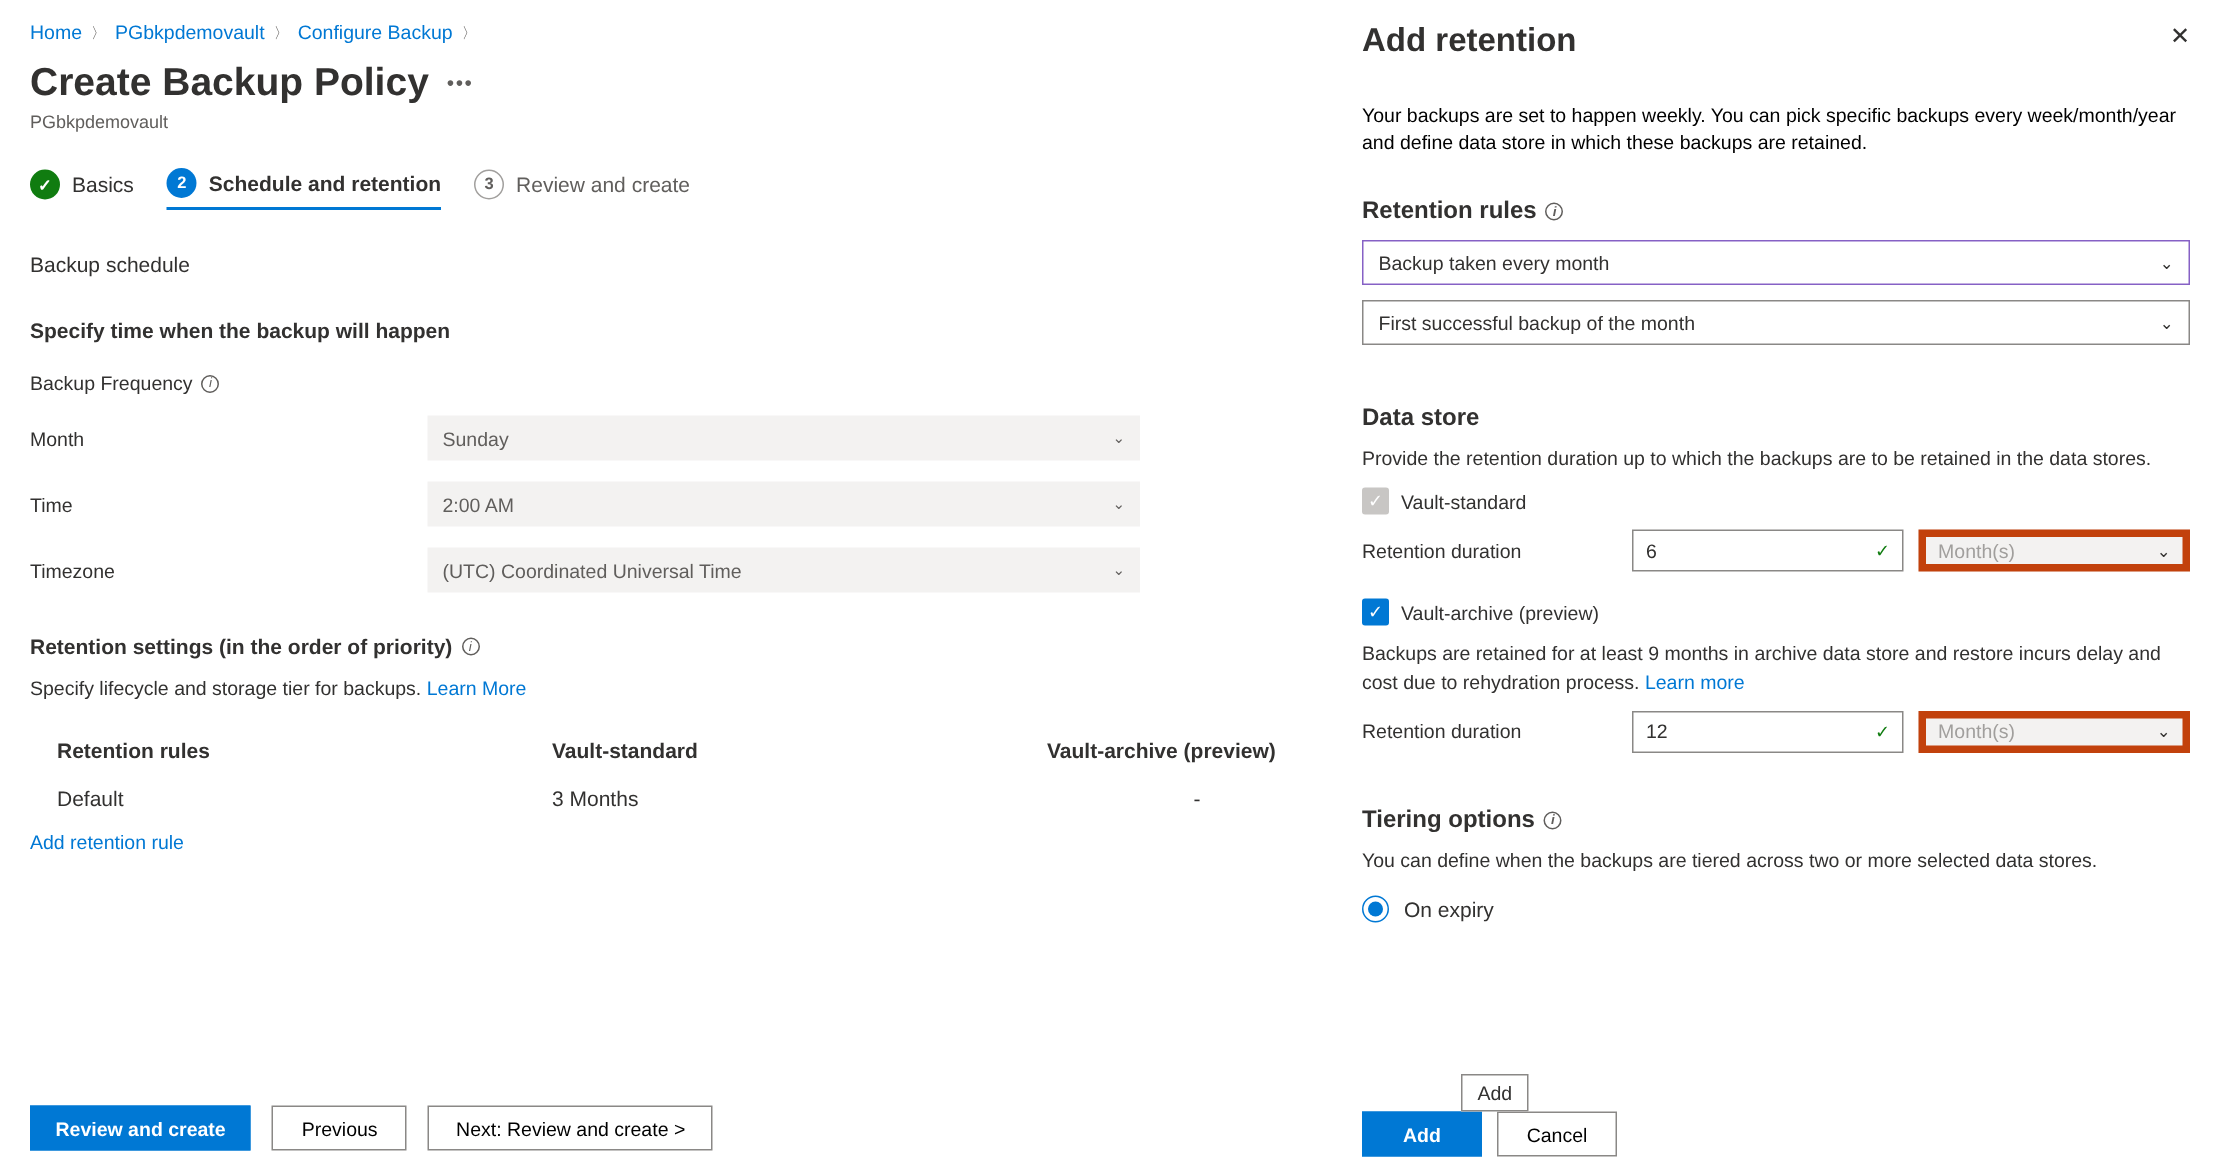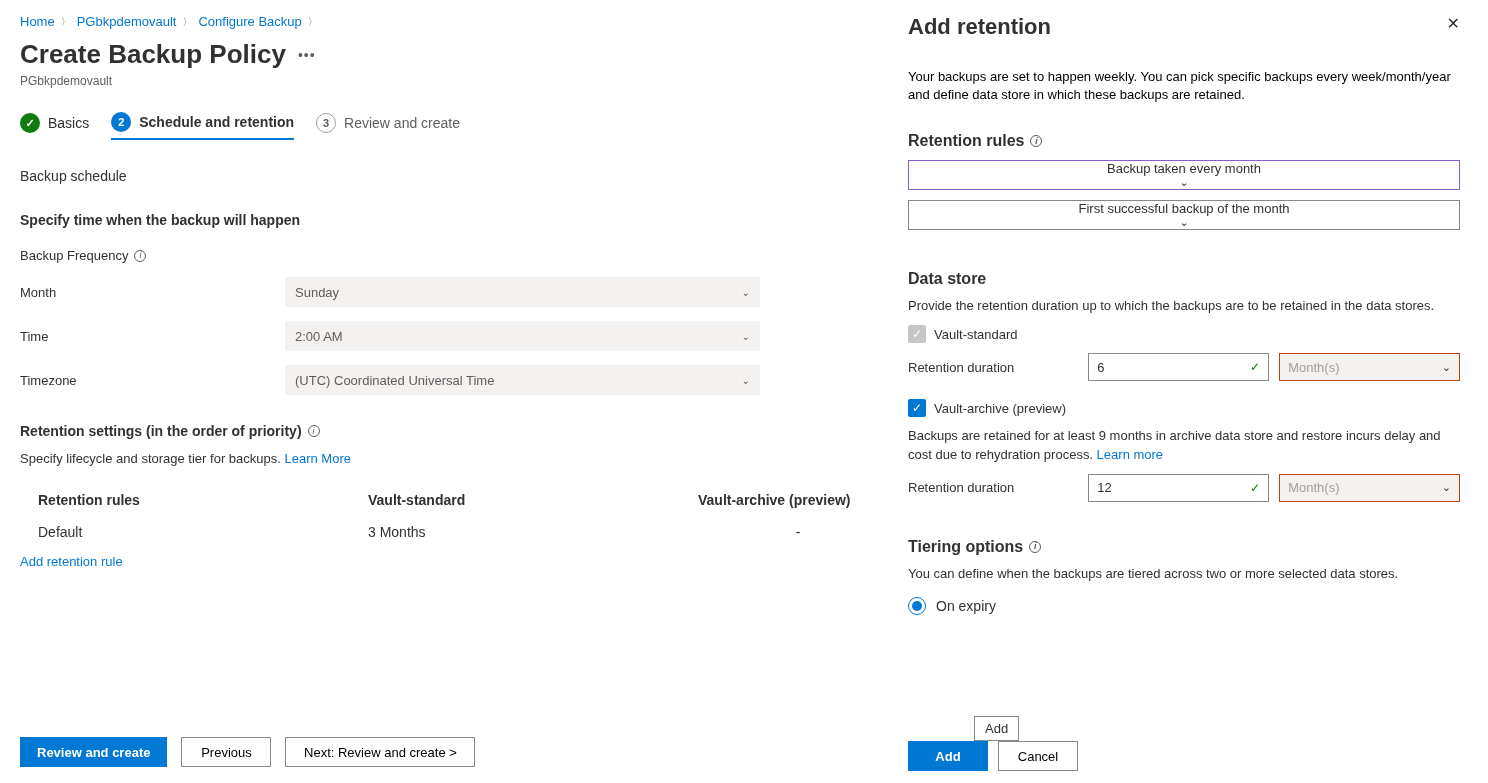--- a/index.html
+++ b/index.html
@@ -54,35 +54,35 @@
   .btn.primary { background: #0078d4; color: #fff; border-color: #0078d4; font-weight:600;}
   
   
   .panel { position: absolute; right: 0; top: 0; width: 608px; height: 100%; background: #fff; padding: 14px 28px 0 28px; display:flex; flex-direction:column;}
   .panel-head { display: flex; justify-content: space-between; align-items: flex-start; margin-bottom: 28px; }
   .panel-title { font-size: 22px; font-weight: 600; }
   .close-icon { font-size: 16px; cursor: pointer; }
   .panel-intro { font-size: 13px; line-height: 1.4; color: #000000; margin-bottom: 28px; }
   
   .panel-section-title { font-size: 16px; font-weight: 600; display:flex; align-items:center; gap:6px; margin-bottom: 10px;}
-  .selectbox { width: 100%; height: 30px; border: 1px solid #8a8886; display: flex; align-items: center; justify-content: space-between; padding: 0 10px; font-size: 13px; margin-bottom: 10px; flex-direction: column; }
+  .selectbox { width: 100%; height: 30px; border: 1px solid #8a8886; display: flex; align-items: center; justify-content: space-between; padding: 0 10px; font-size: 13px; margin-bottom: 10px; }
   .selectbox.highlight { border-color: #8661c5; }
   .chev-icon { font-size: 11px; color: #323130; }
   
   .ds-section { margin-top: 30px; }
   .ds-desc { font-size: 13px; margin-bottom: 12px;}
   .checkbox-row { display: flex; align-items: center; gap: 8px; margin-bottom: 10px; font-size:13px;}
   .checkbox { width: 18px; height: 18px; display: flex; align-items: center; justify-content: center; color: #fff; font-size: 12px; border-radius:2px;}
   .checkbox.disabled { background: #c8c6c4; }
   .checkbox.checked { background: #0078d4; }
   .duration-row { display: flex; align-items: center; margin-bottom: 18px; }
   .duration-label { width: 185px; font-size: 13px;}
   .duration-input { width: 185px; height: 28px; border: 1px solid #8a8886; display: flex; align-items: center; justify-content: space-between; padding: 0 8px; font-size:13px; margin-right: 10px;}
   .green-check { color: #107c10; font-size: 12px; }
-  .unit-select { width: 185px; height: 28px; border: 1px solid #c2410c; background:#f3f2f1; display:flex; align-items:center; justify-content:space-between; padding: 0 8px; color:#a19f9d; font-size:13px;}
+  .unit-select { width: 185px; height: 28px; border: 5px solid #c2410c; background:#f3f2f1; display:flex; align-items:center; justify-content:space-between; padding: 0 8px; color:#a19f9d; font-size:13px;}
   .archive-note { font-size: 13px; line-height: 1.4; margin-bottom: 10px;}
   .archive-note a { color:#0078d4; text-decoration:none;}
   
   .tiering-section { margin-top: 18px; }
   .tiering-desc { font-size: 13px; margin-bottom: 16px;}
   .radio-row { display:flex; align-items:center; gap:10px; font-size:14px;}
   .radio { width:18px; height:18px; border:1px solid #323130; border-radius:50%; display:flex; align-items:center; justify-content:center;}
   .radio .dot{ width:10px; height:10px; background:#0078d4; border-radius:50%;}
   .radio.checked{ border-color:#0078d4;}
   

